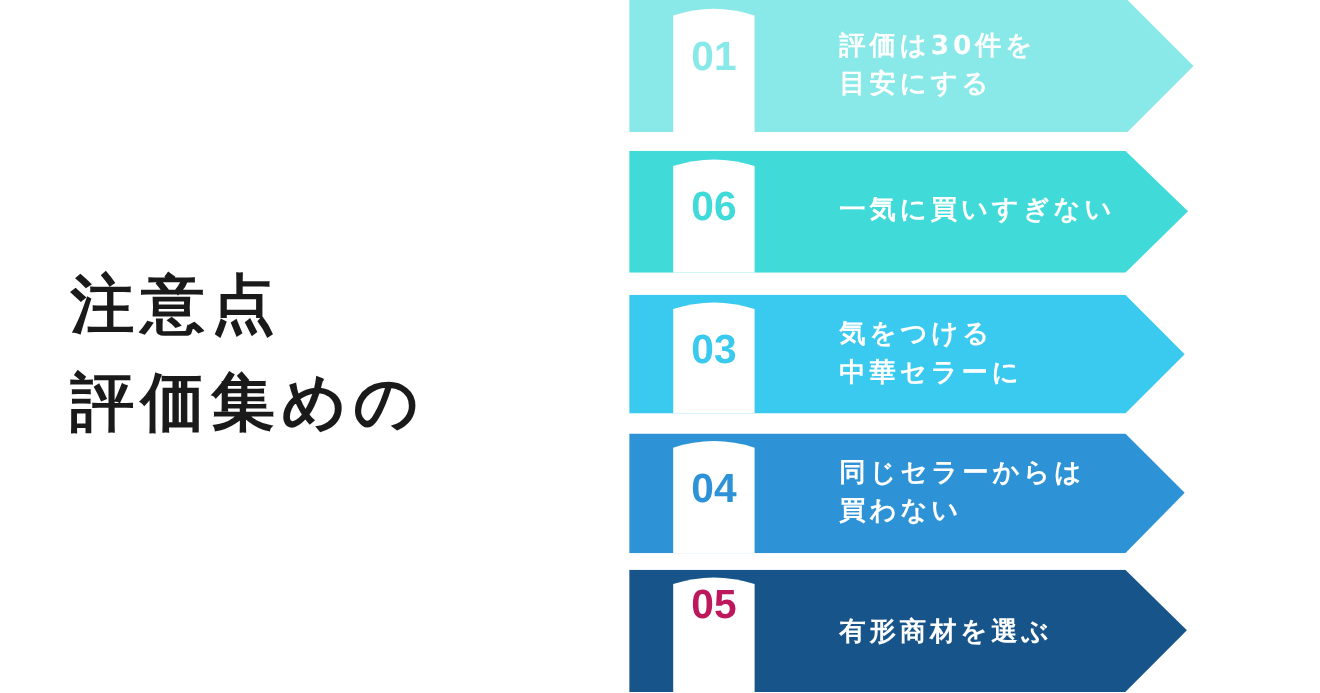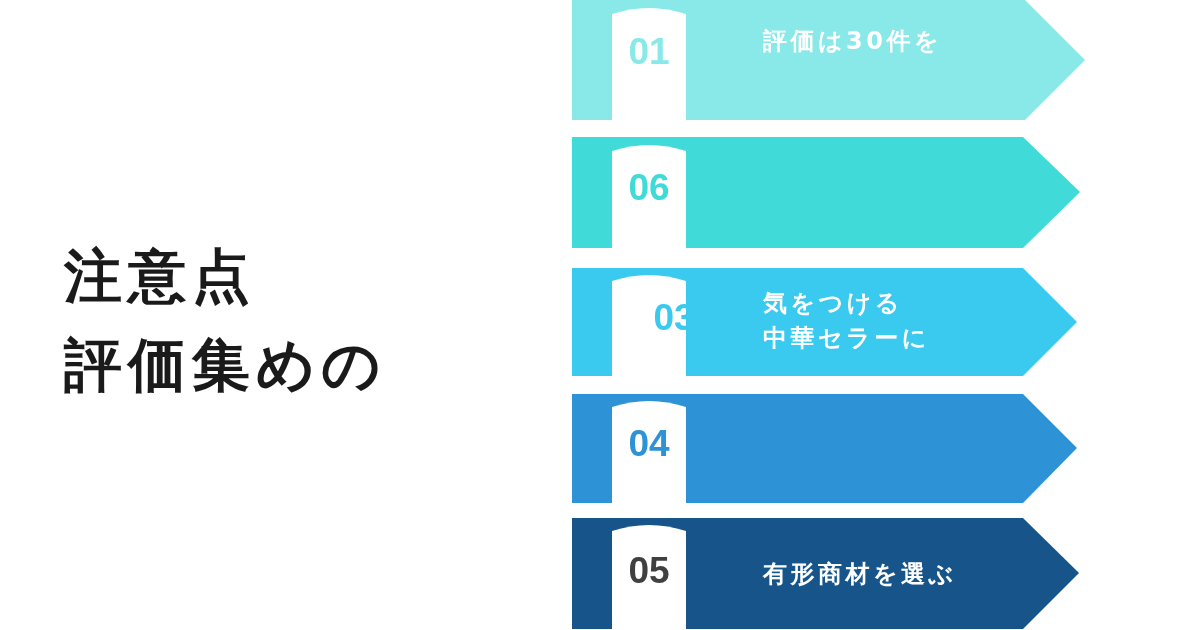--- a/index.html
+++ b/index.html
@@ -71,53 +71,61 @@
 </h1>
 
 <div class="step" style="top:0px;height:120px;">
   <svg class="shape" width="514" height="120" viewBox="0 0 514 120">
     <polygon class="band" points="0,0 453,0 513,60 453,120 0,120" fill="#88E9E8"></polygon>
     <path class="tab" d="M40,120 L40,14 Q77,2 114,14 L114,120 Z" fill="#ffffff"></path>
   </svg>
   <div class="num" style="top: 32px; color: rgb(136, 233, 232); text-align: center;">01</div>
   <div class="label" style="top:24px;">
     <span>評価は30件を</span>
+    <span>目安にする</span>
   </div>
 </div>
 
 <div class="step" style="top:137px;height:111px;">
   <svg class="shape" width="514" height="111" viewBox="0 0 514 111">
     <polygon class="band" points="0,0 451,0 508,55 451,111 0,111" fill="#40DAD8"></polygon>
     <path class="tab" d="M40,111 L40,14 Q77,2 114,14 L114,111 Z" fill="#ffffff"></path>
   </svg>
   <div class="num" style="top: 31px; color: rgb(64, 218, 216);">06</div>
+  <div class="label" style="top:36px;">
+    <span>一気に買いすぎない</span>
+  </div>
 </div>
 
 <div class="step" style="top:268px;height:108px;">
   <svg class="shape" width="514" height="108" viewBox="0 0 514 108">
     <polygon class="band" points="0,0 451,0 505,54 451,108 0,108" fill="#3AC9EF"></polygon>
     <path class="tab" d="M40,108 L40,13 Q77,1 114,13 L114,108 Z" fill="#ffffff"></path>
   </svg>
-  <div class="num" style="top: 30px; color: rgb(58, 201, 239); padding-left: 25px;">03</div>
+  <div class="num" style="top: 30px; color: rgb(58, 201, 239);">03</div>
   <div class="label" style="top:18px;">
     <span>気をつける</span>
     <span>中華セラーに</span>
   </div>
 </div>
 
 <div class="step" style="top:394px;height:83px;">
   <svg class="shape" width="514" height="109" viewBox="0 0 514 109">
     <polygon class="band" points="0,0 451,0 505,54 451,109 0,109" fill="#2E93D6"></polygon>
     <path class="tab" d="M40,109 L40,13 Q77,1 114,13 L114,109 Z" fill="#ffffff"></path>
   </svg>
   <div class="num" style="top: 30px; color: rgb(46, 147, 214);">04</div>
+  <div class="label" style="top:18px;">
+    <span>同じセラーからは</span>
+    <span>買わない</span>
+  </div>
 </div>
 
 <div class="step" style="top:518px;height:111px;">
   <svg class="shape" width="514" height="111" viewBox="0 0 514 111">
     <polygon class="band" points="0,0 451,0 507,55 451,111 0,111" fill="#16548A"></polygon>
     <path class="tab" d="M40,111 L40,13 Q77,1 114,13 L114,111 Z" fill="#ffffff"></path>
   </svg>
-  <div class="num" style="top: 33px; color: #404040;">05</div>
+  <div class="num" style="top: 12px; color: #be185d;">05</div>
   <div class="label" style="top:39px;">
     <span>有形商材を選ぶ</span>
   </div>
 </div>
 
 </body></html>

